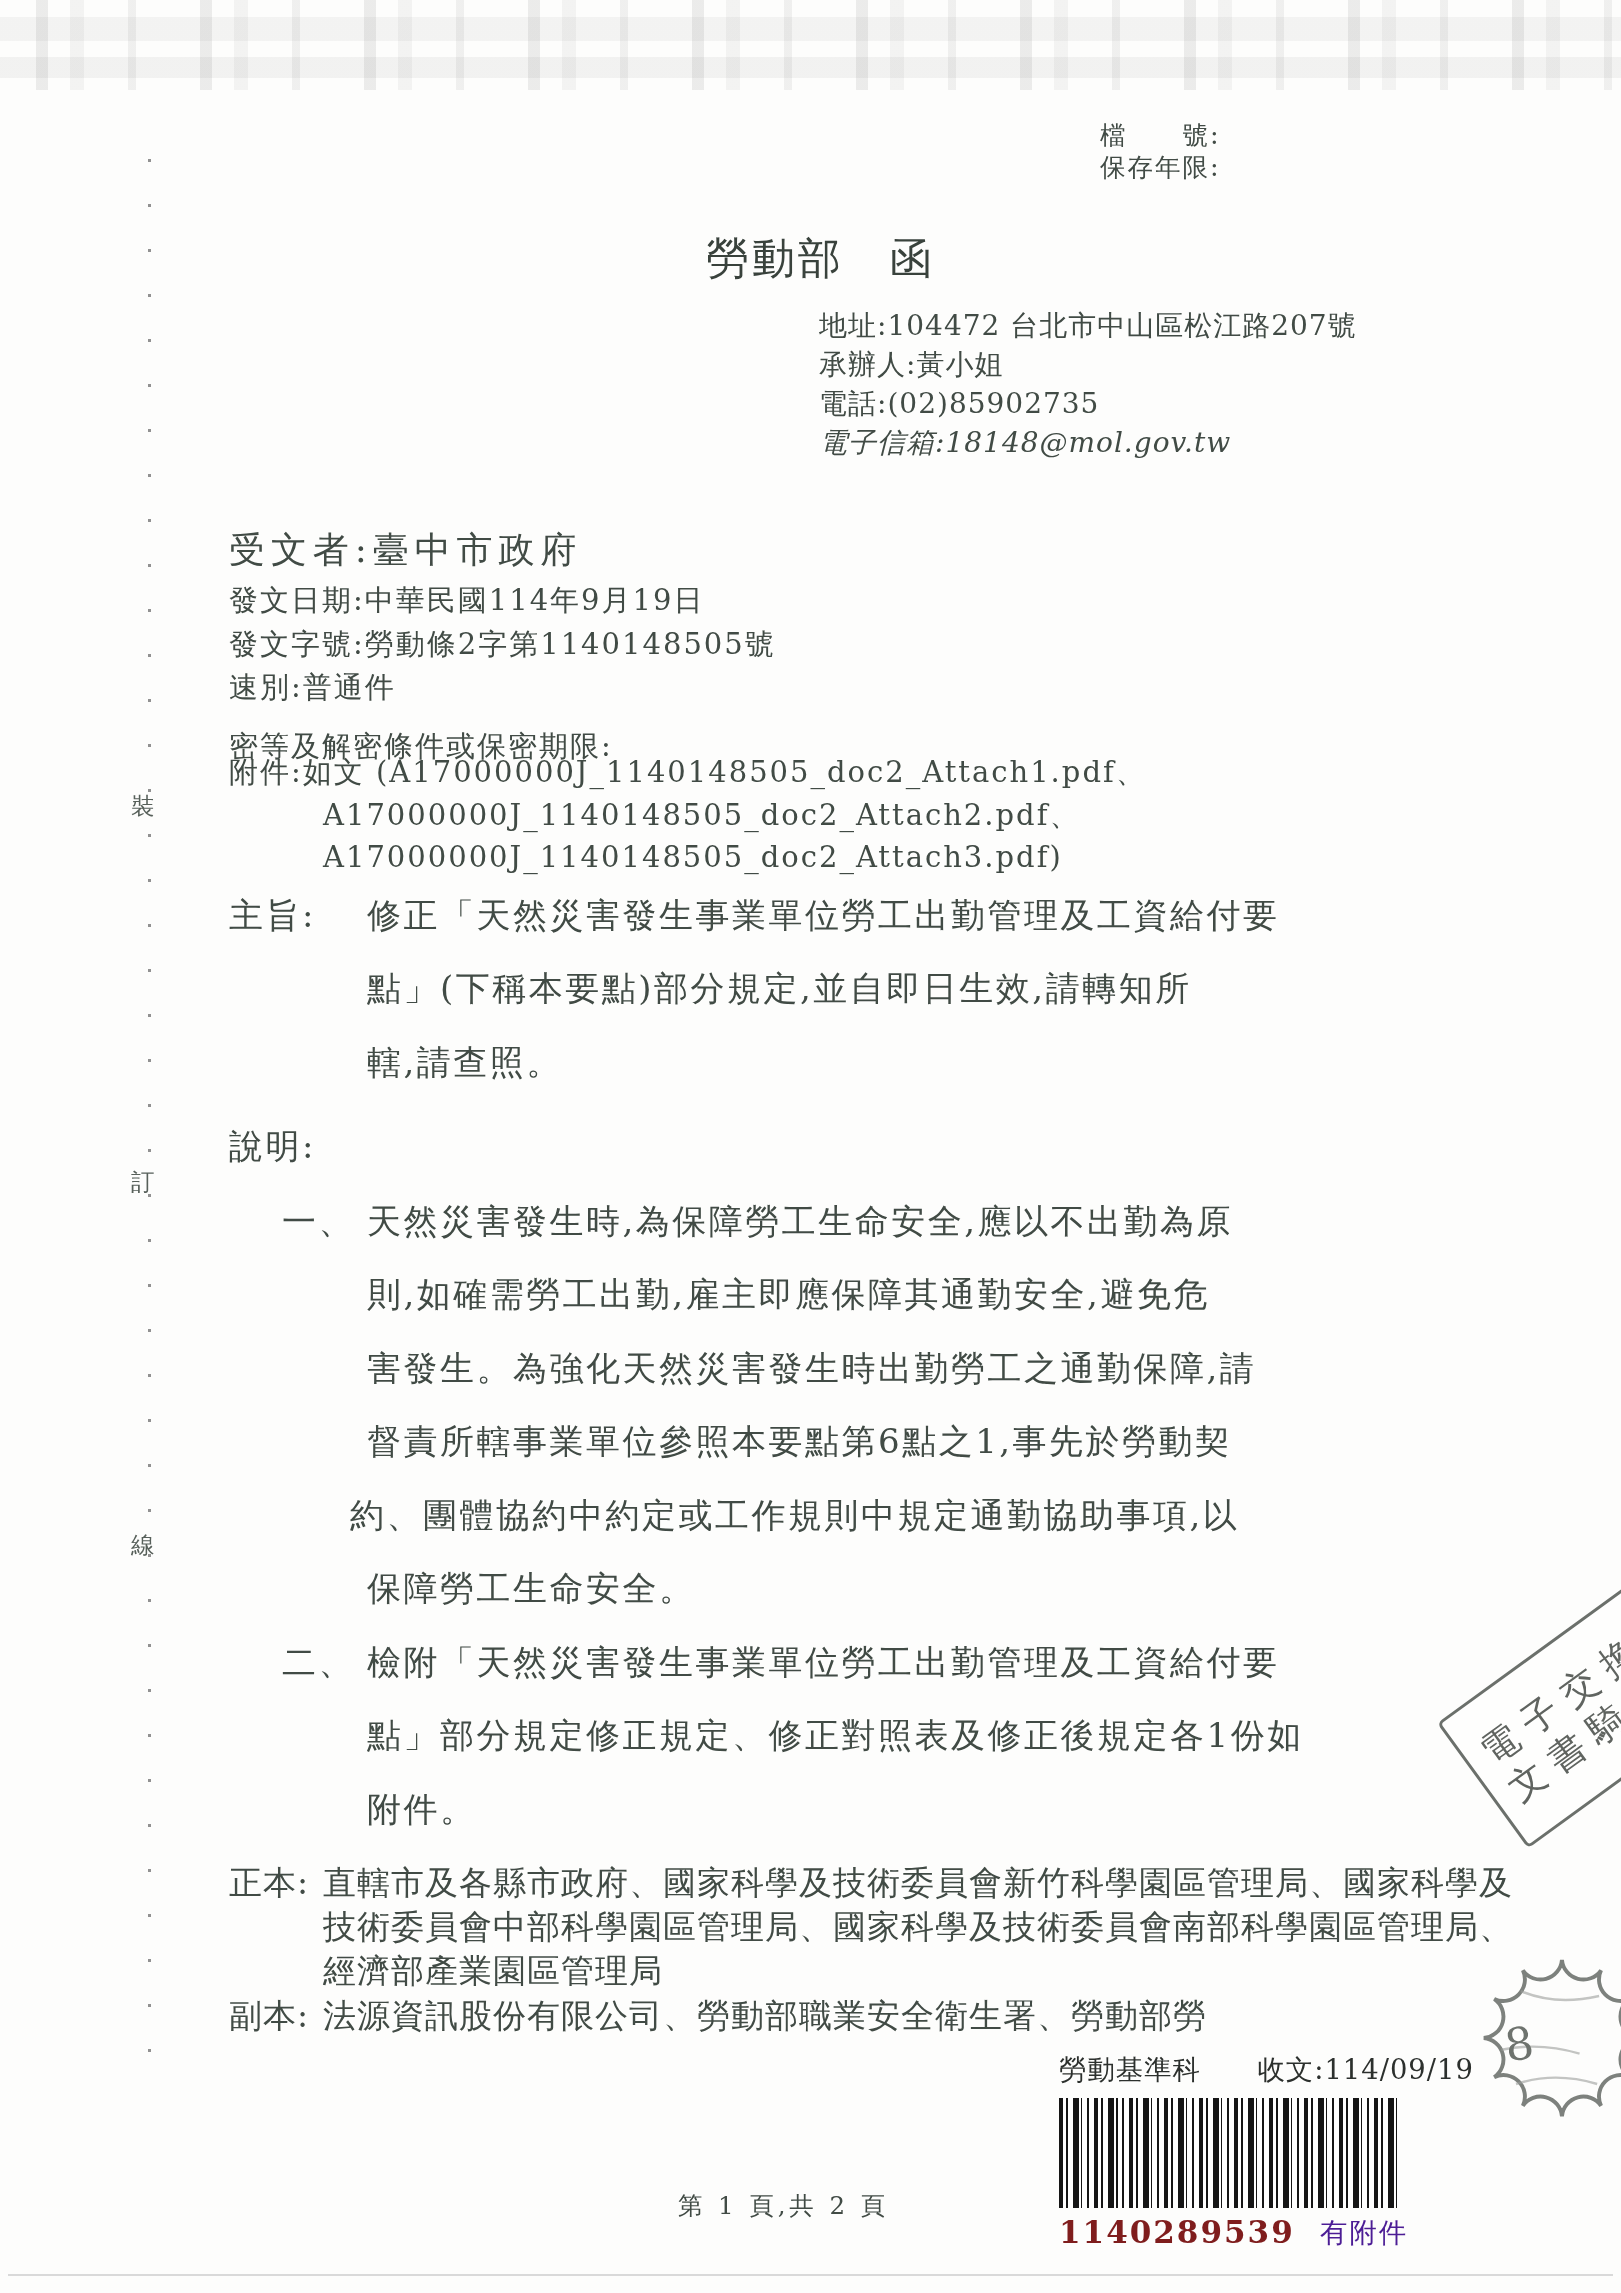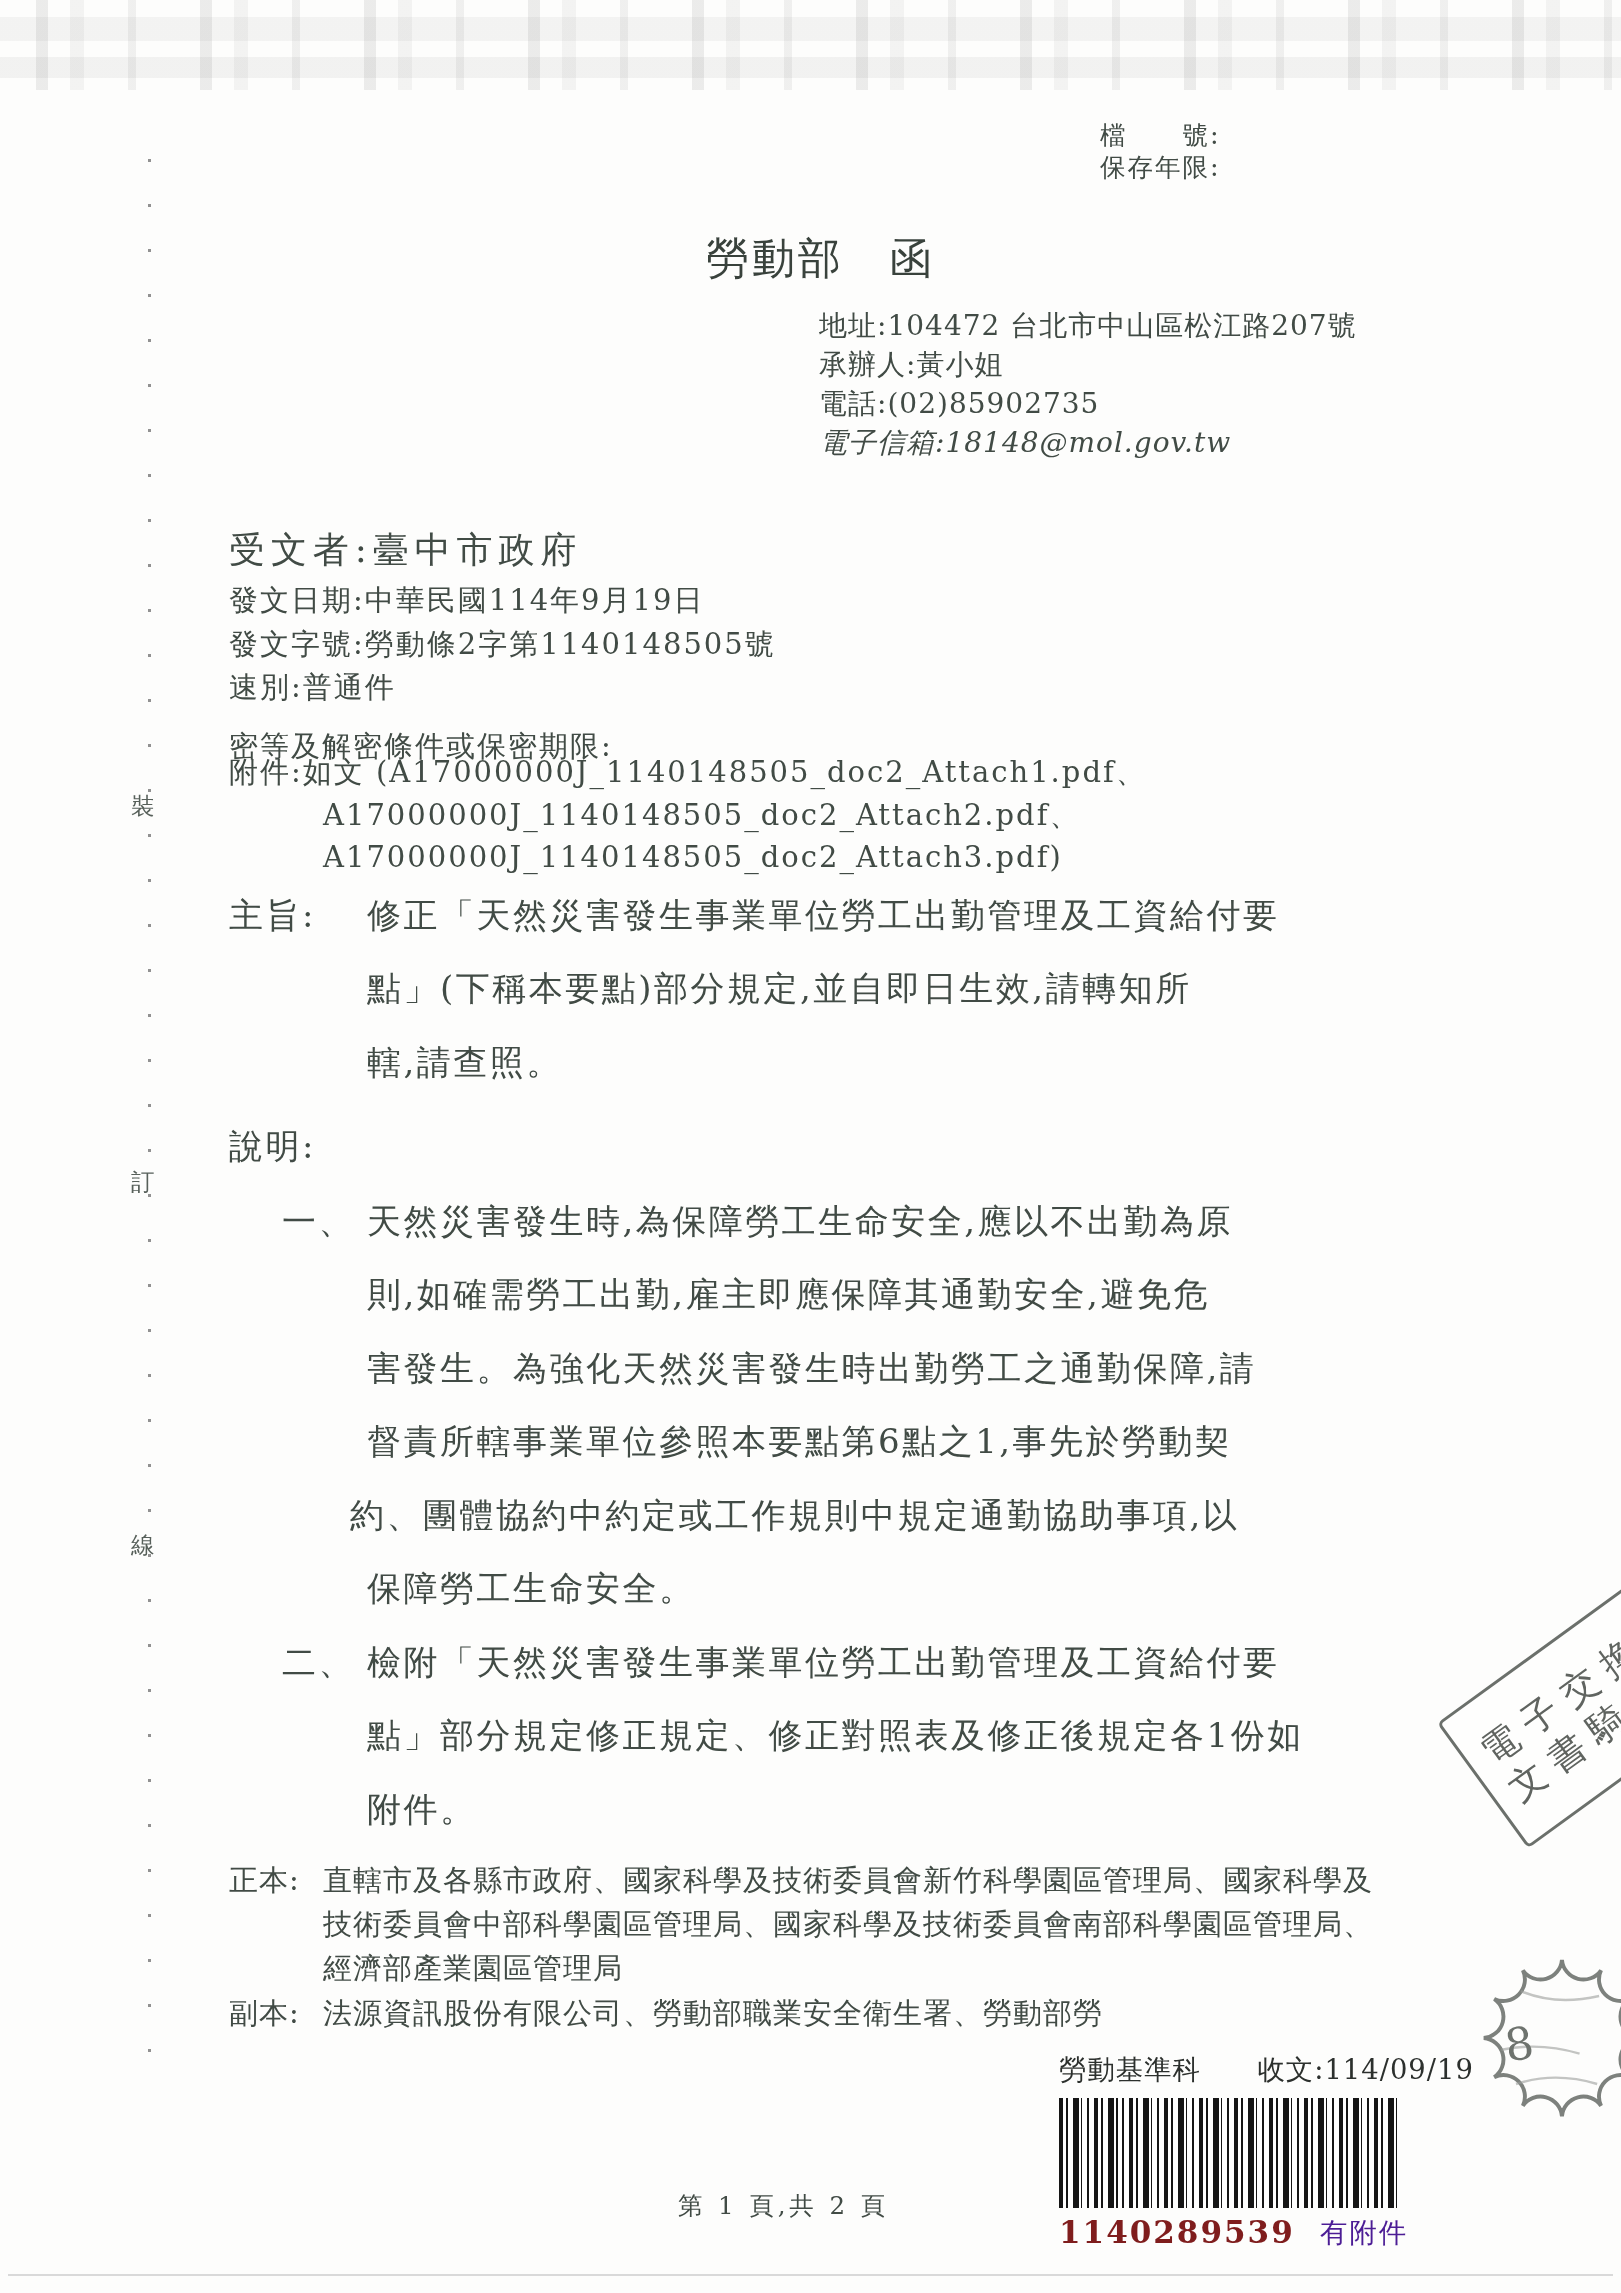--- a/index.html
+++ b/index.html
@@ -22,21 +22,21 @@
     background:repeating-linear-gradient(180deg,#6e6e6e 0 2.9px,transparent 2.9px 45px);
     opacity:.75;
   }
   .bind-mark{position:absolute;left:131px;font-size:23.5px;color:#57605a;}
   .hdr{font-size:25.5px;letter-spacing:2px;}
   .title{font-size:43px;letter-spacing:2.9px;color:#39423c;}
   .sender{font-size:28px;letter-spacing:1px;}
   .recv{font-size:36px;letter-spacing:5.9px;}
   .meta{font-size:29px;letter-spacing:2px;}
   .body-l{font-size:34px;letter-spacing:2.5px;}
-  .cc{font-size:29px;letter-spacing:1px;}
+  .cc{font-size:33px;letter-spacing:1px;}
   .barcode{
     position:absolute;left:1059px;top:2098px;width:341px;height:110px;
     background:repeating-linear-gradient(90deg,#161616 0 3.9px,#fff 3.9px 6.9px,#161616 6.9px 8.8px,#fff 8.8px 13.7px,#161616 13.7px 19.6px,#fff 19.6px 21.6px,#161616 21.6px 23.5px,#fff 23.5px 28px,#161616 28px 30px,#fff 30px 35px);
   }
   .bc-num{font-size:31px;font-weight:bold;letter-spacing:2px;color:#7f1d1d;}
   .stamp-exchange{
     position:absolute;left:1460px;top:1639px;width:230px;height:149px;
     border:3.9px solid #585d58;border-radius:5.9px;
     transform:rotate(-36deg);
     display:flex;flex-direction:column;align-items:center;justify-content:center;gap:9.8px;

